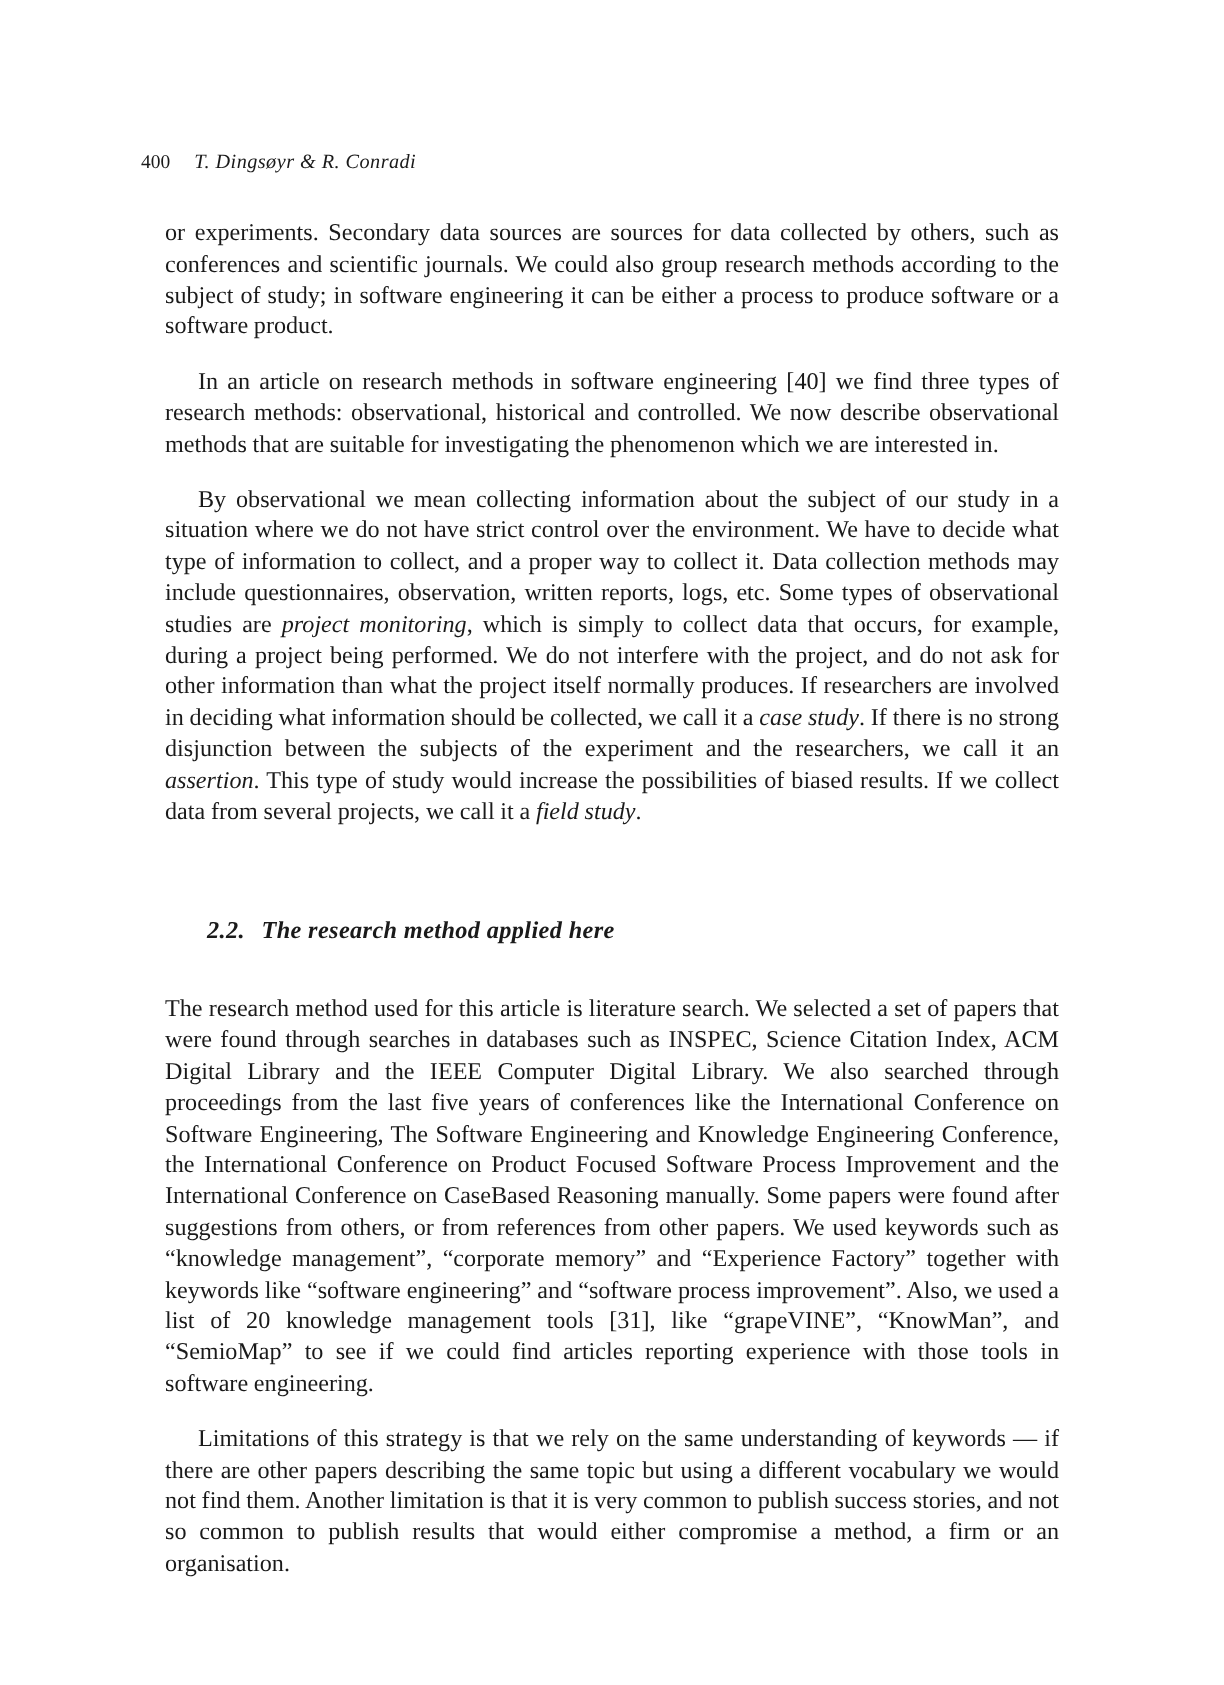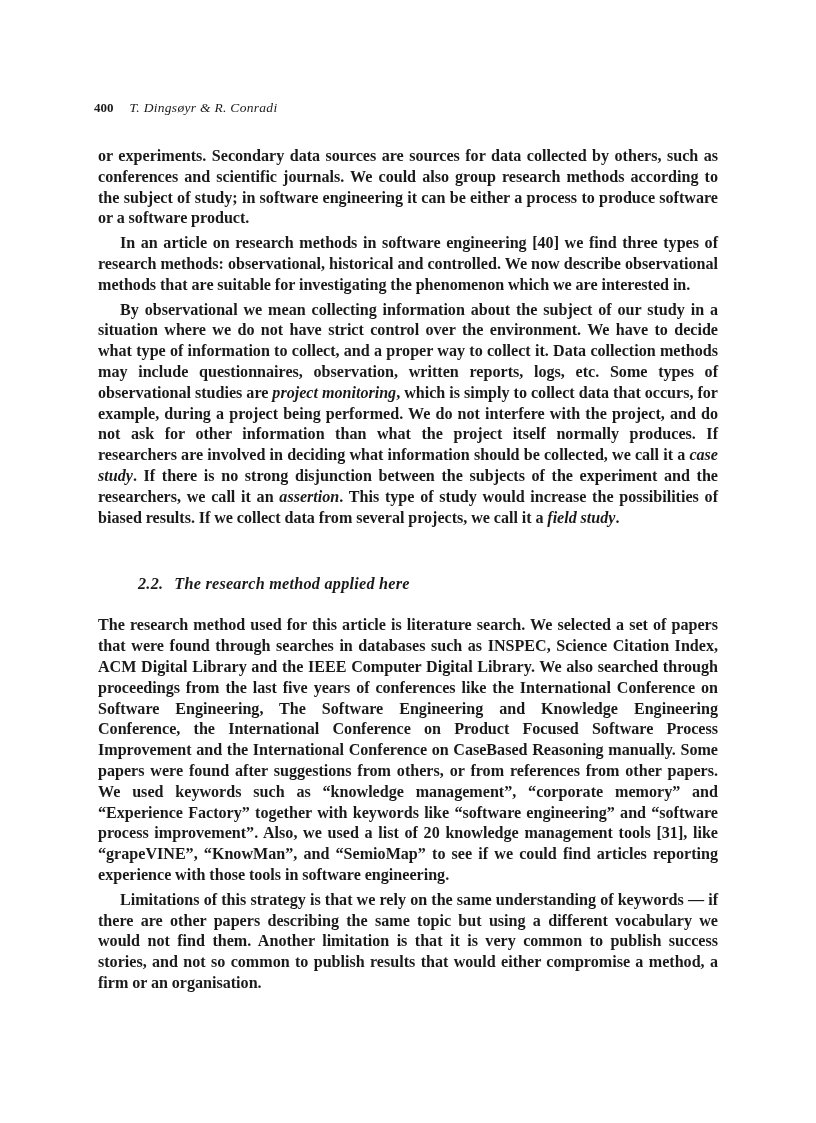--- a/index.html
+++ b/index.html
@@ -32,35 +32,34 @@
     font-style: italic;
     font-size: 13.5px;
     line-height: 16px;
     letter-spacing: 0.3px;
     color: #1a1a1a;
     margin: 0 0 30px 0;
     white-space: nowrap;
   }
   .running-head .folio {
     font-style: normal;
-    font-weight: bold;
+    font-weight: normal;
     font-size: 13px;
     margin-right: 16px;
     letter-spacing: 0;
   }
   p.body-par {
-    margin: 4px;
+    margin: 16px;
     font-size: 16.1px;
     line-height: 20.8px;
     text-align: justify;
     text-justify: inter-word;
     hyphens: manual;
     -webkit-hyphens: manual;
     word-spacing: -0.2px;
-    font-weight: bold;
   }
   p.indented {
     text-indent: 22px;
   }
   h2.section-head {
     margin: 0;
     font-size: 16.2px;
     line-height: 20px;
     font-weight: bold;
     font-style: italic;

